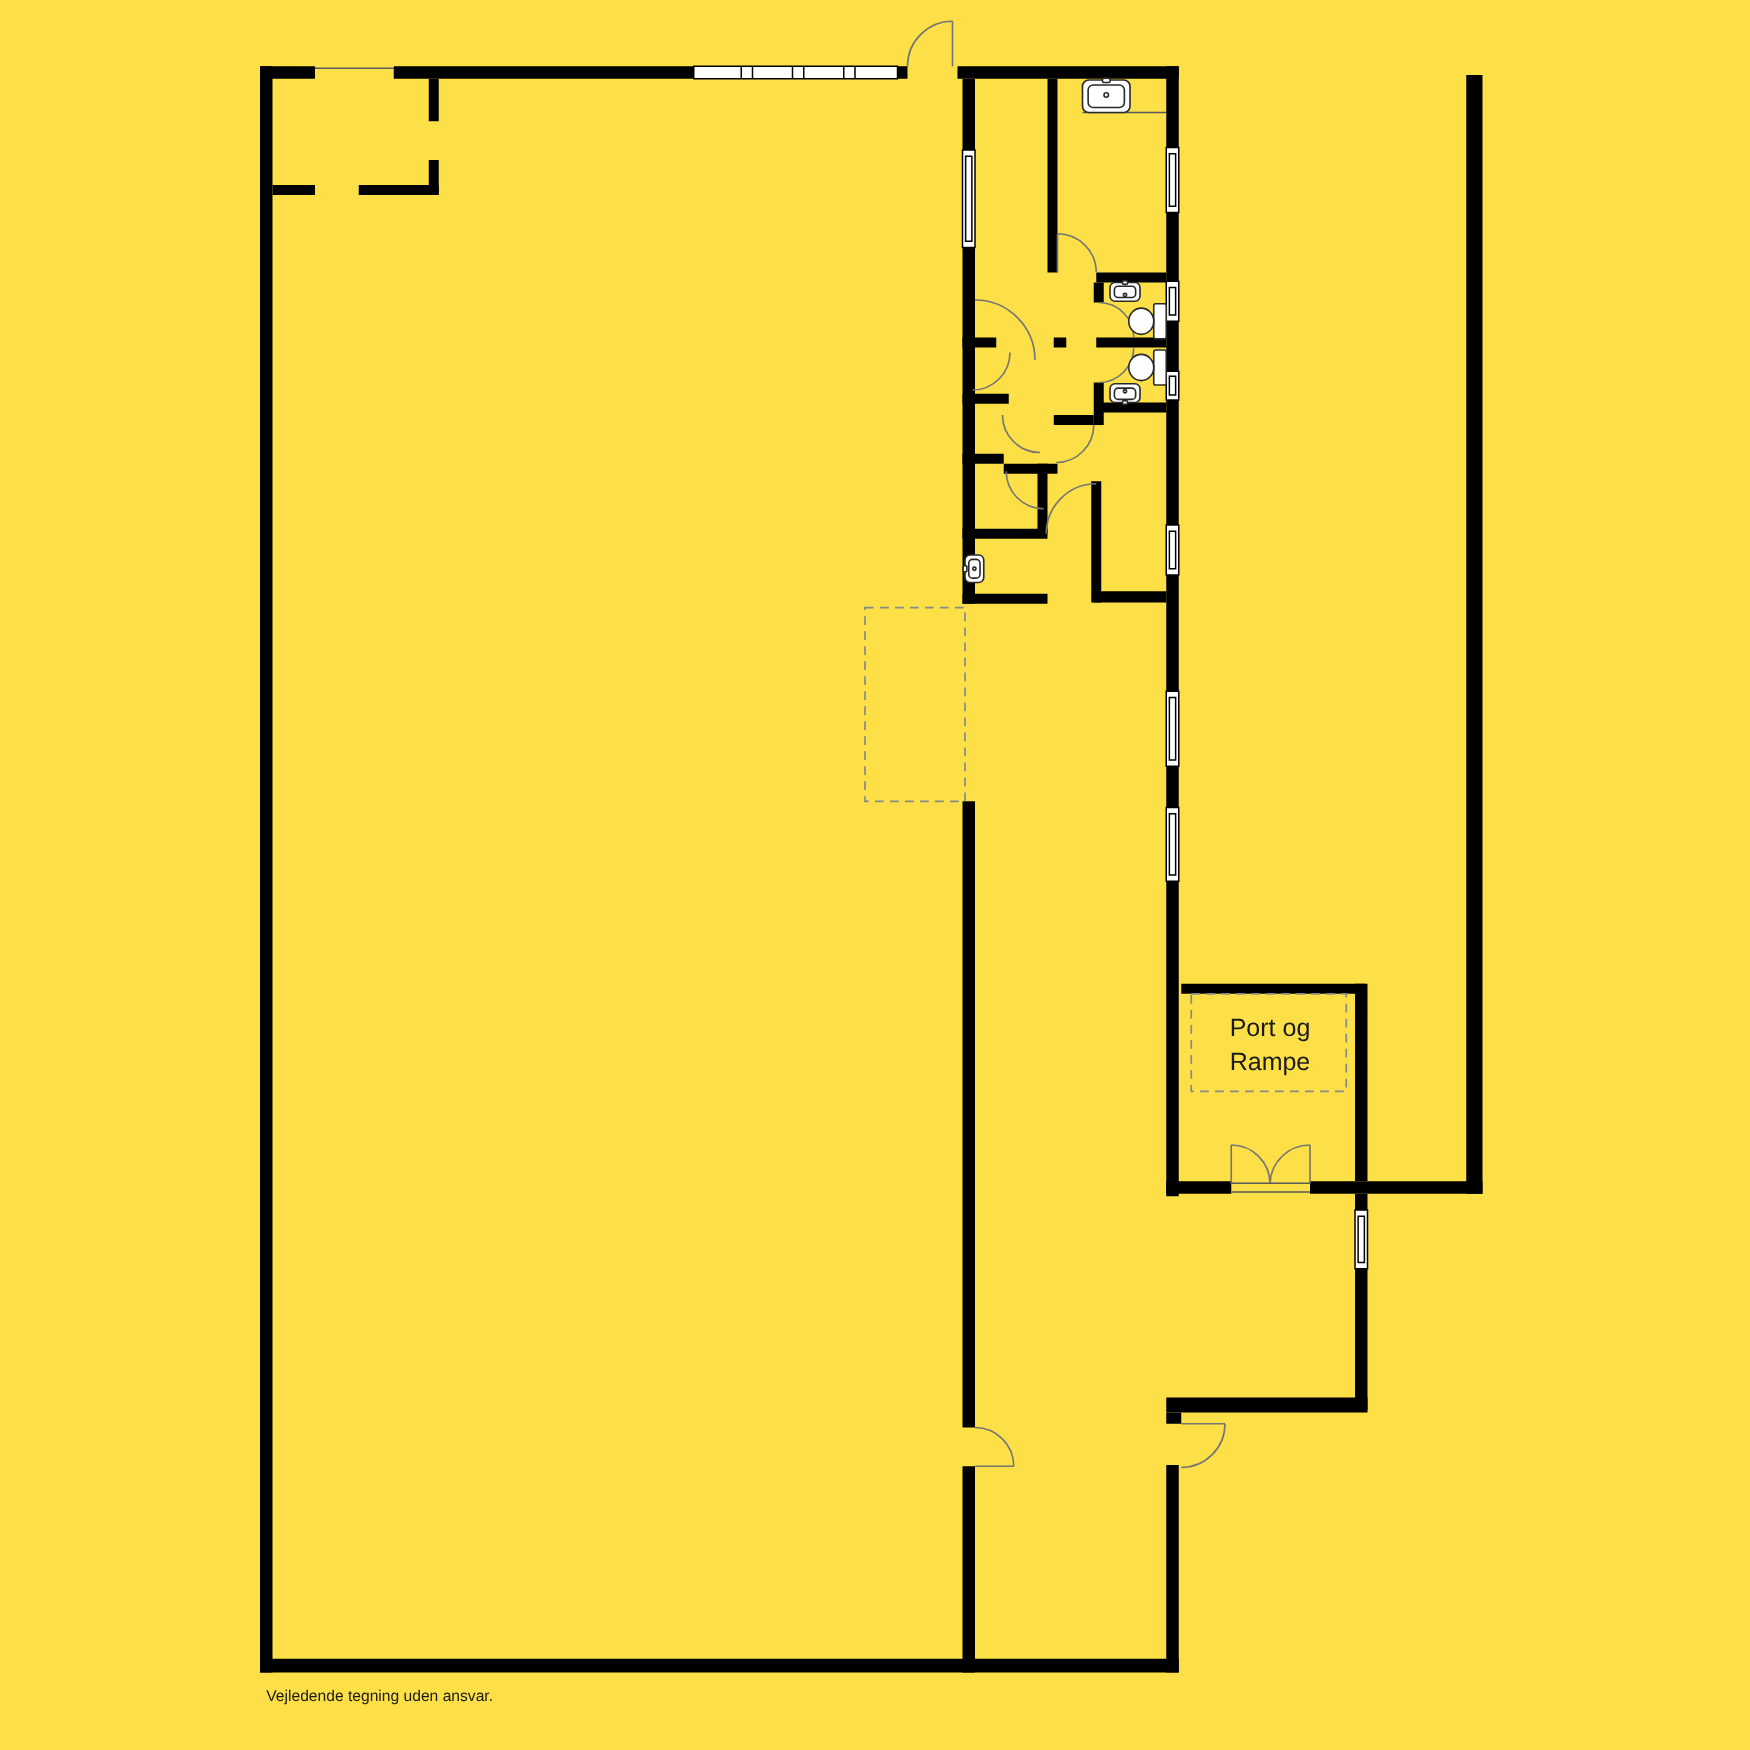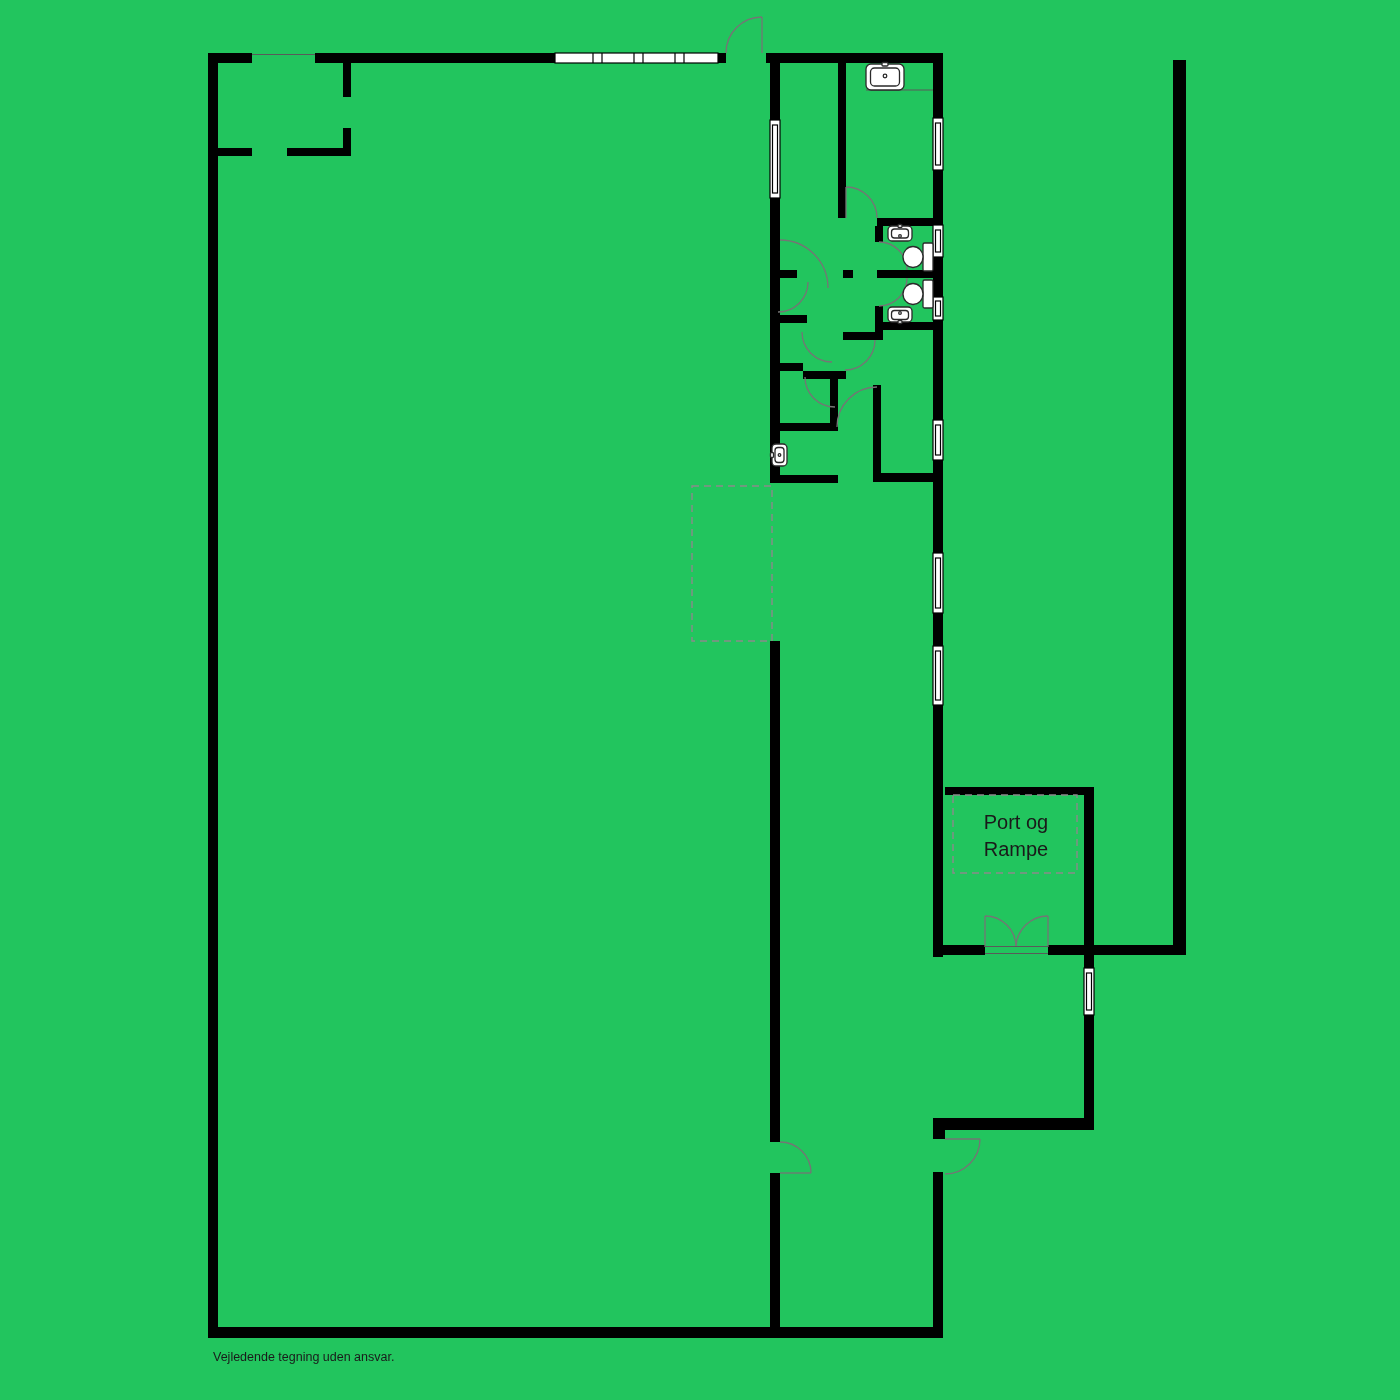--- a/index.html
+++ b/index.html
@@ -7,21 +7,21 @@
     padding: 0;
     background: #ffffff;
     width: 1400px;
     height: 1400px;
     font-family: "Liberation Sans", sans-serif;
   }
   #plan-wrap {
     position: relative;
     width: 1400px;
     height: 1400px;
-    background: #22c55e;
+    background: #fde047;
     overflow: hidden;
   }
   svg { display: block; }
   text { font-family: "Liberation Sans", sans-serif; }
   .room-label { font-size: 20px; fill: #1a1a1a; }
   .disclaimer { font-size: 12.5px; fill: #1a1a1a; }
 </style>
 </head>
 <body>
 

